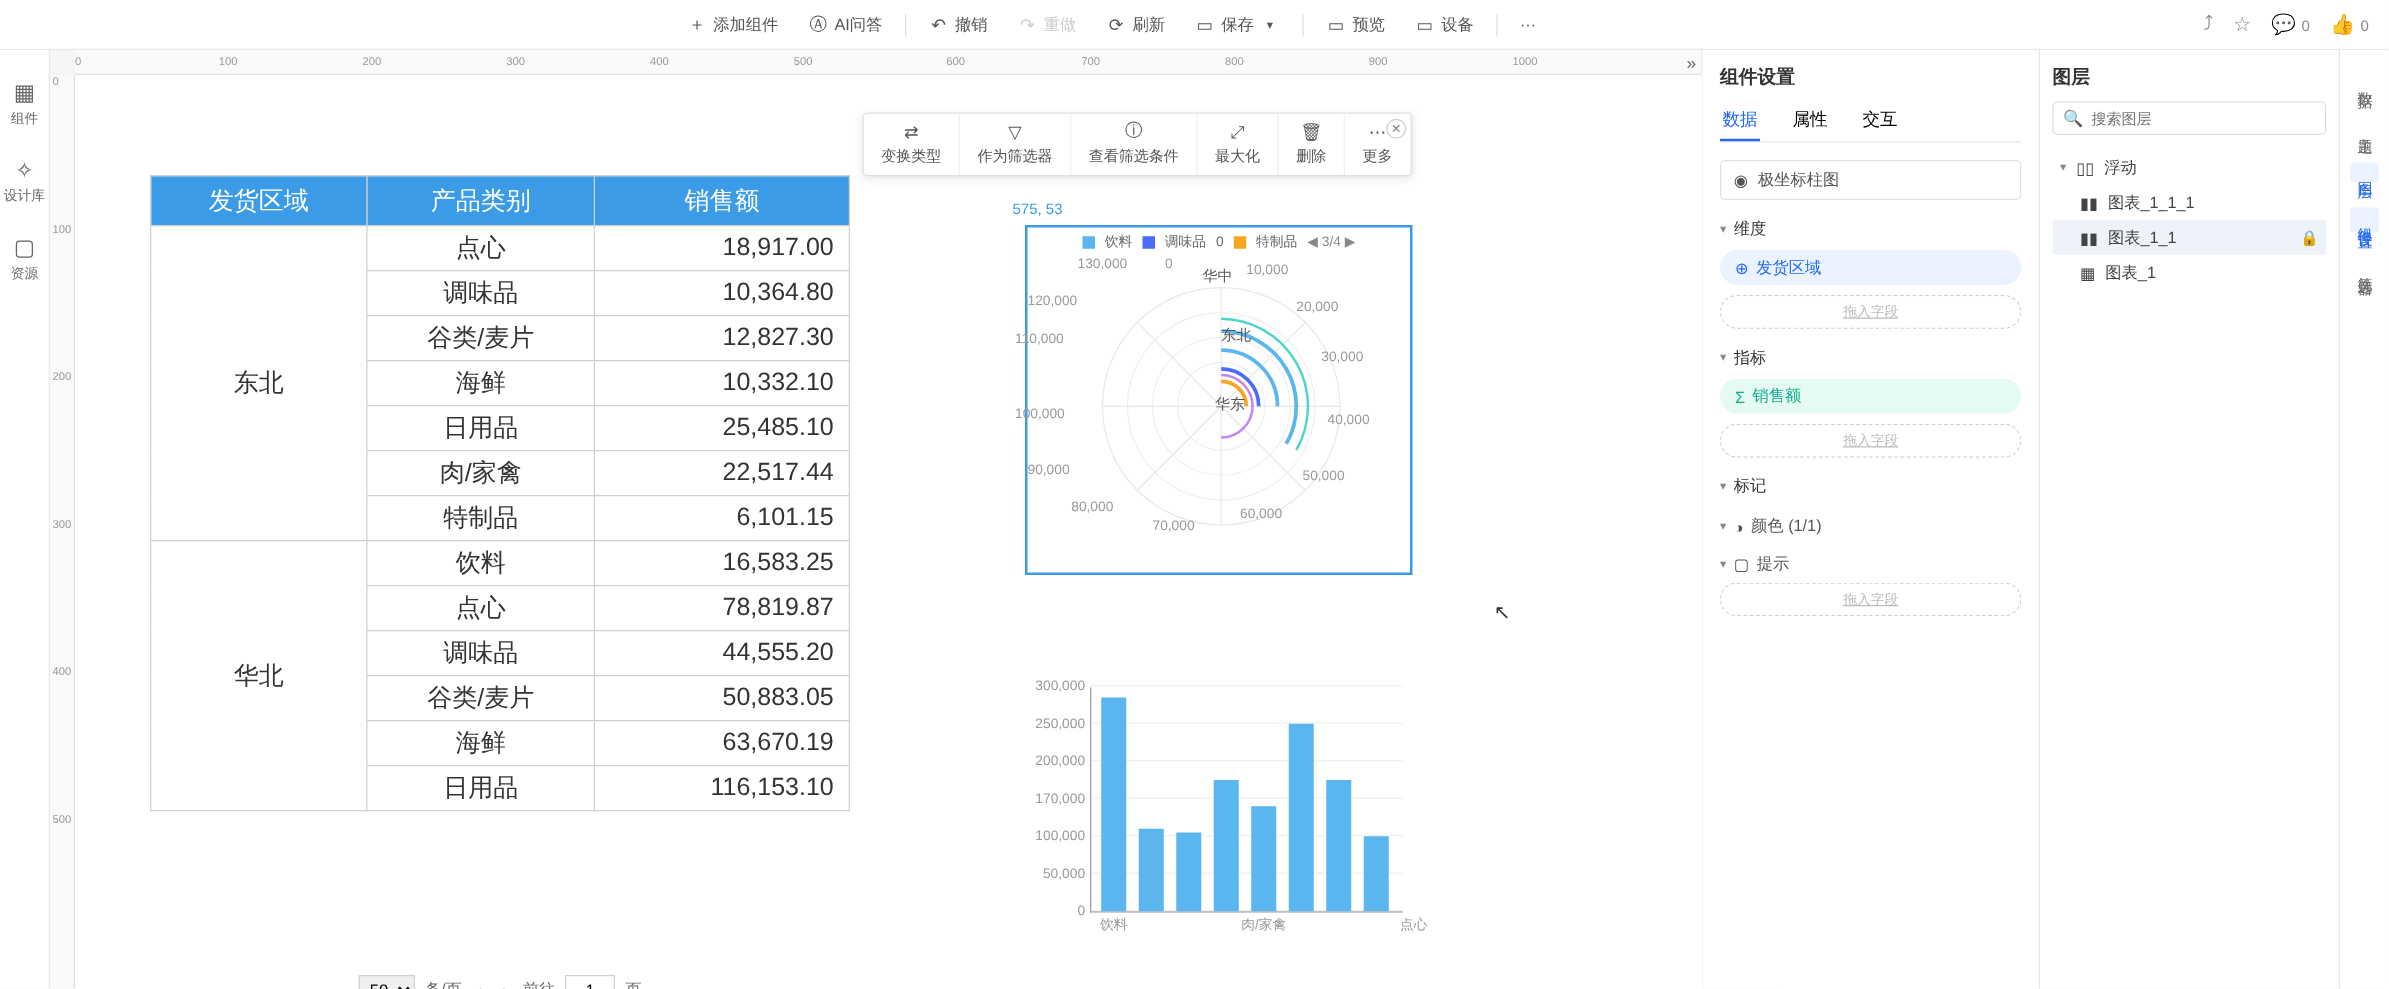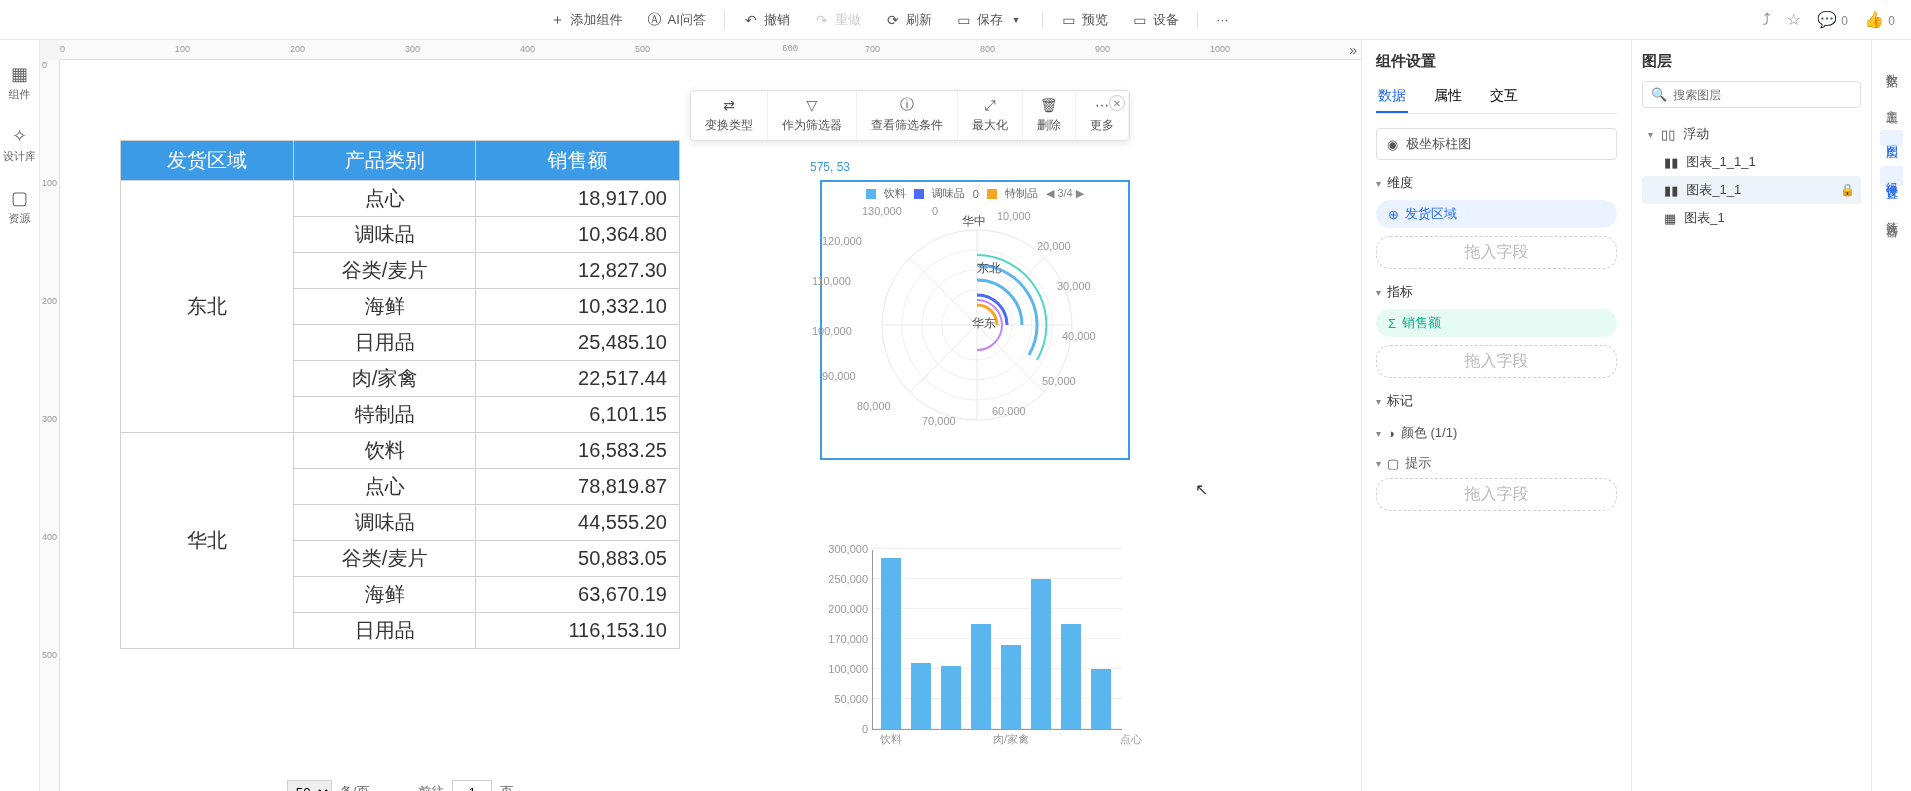--- a/index.html
+++ b/index.html
@@ -80,21 +80,21 @@
 .panel-settings { width: 270px; border-left: 1px solid #e8e8e8; display: flex; flex-direction: column; padding: 12px 14px; overflow-y: auto; }
 .panel-title { font-size: 15px; font-weight: 600; color: #333; margin-bottom: 10px; }
 .tabs { display: flex; gap: 24px; border-bottom: 1px solid #e8e8e8; margin-bottom: 14px; }
 .tab { padding: 6px 2px; cursor: pointer; color: #000000; font-size: 14px; }
 .tab.active { color: #2468f2; border-bottom: 2px solid #2468f2; }
 .chart-type-box { border: 1px solid #e0e0e0; border-radius: 4px; padding: 6px 10px; display: flex; align-items: center; gap: 8px; color: #555; margin-bottom: 14px; }
 .section-head { display: flex; align-items: center; gap: 6px; font-size: 13px; color: #333; margin-bottom: 8px; cursor: pointer; }
 .chevron { font-size: 10px; color: #888; }
 .field-pill { background: #eaf3ff; color: #2468f2; border-radius: 14px; padding: 5px 12px; display: flex; align-items: center; gap: 6px; font-size: 13px; margin-bottom: 8px; }
 .field-pill.green { background: #e6faf4; color: #0fae8a; }
-.field-drop { border: 1px dashed #d0d0d0; border-radius: 14px; padding: 5px 12px; text-align: center; color: #bbb; font-size: 16px; margin-bottom: 14px; }
+.field-drop { border: 1px dashed #d0d0d0; border-radius: 14px; padding: 5px 12px; text-align: center; color: #bbb; font-size: 11px; margin-bottom: 14px; text-decoration: underline; }
 .sub-head { display: flex; align-items: center; gap: 6px; font-size: 13px; color: #555; margin: 6px 0; }
 
 
 .panel-layers { width: 240px; border-left: 1px solid #e8e8e8; padding: 12px 10px; }
 .layer-search { border: 1px solid #e0e0e0; border-radius: 4px; padding: 5px 8px; display: flex; align-items: center; gap: 6px; color: #aaa; margin-bottom: 12px; }
 .layer-search input { border: none; outline: none; flex: 1; font-size: 12px; }
 .layer-item { display: flex; align-items: center; gap: 8px; padding: 5px 6px; cursor: pointer; font-size: 13px; color: #444; border-radius: 3px; }
 .layer-item.selected { background: #eef3fa; }
 .layer-item .lock { margin-left: auto; color: #999; font-size: 12px; }
 .layer-indent-1 { padding-left: 22px; }
@@ -176,21 +176,21 @@
 
   <div class="canvas-wrap">
     <div class="ruler-h" id="ruler-h">
       <span class="ruler-arrow">»</span>
     <span class="ruler-h-mark" style="left: 0px;">0</span>
         <span class="ruler-h-mark" style="left: 115px;">100</span>
         <span class="ruler-h-mark" style="left: 230px;">200</span>
         <span class="ruler-h-mark" style="left: 345px;">300</span>
         <span class="ruler-h-mark" style="left: 460px;">400</span>
         <span class="ruler-h-mark" style="left: 575px;">500</span>
-        <span class="ruler-h-mark" style="left: 722px; font-family: Liberation Mono, monospace;">600</span>
+        <span class="ruler-h-mark" style="left: 697px;">600</span>
         <span class="ruler-h-mark" style="left: 805px;">700</span>
         <span class="ruler-h-mark" style="left: 920px;">800</span>
         <span class="ruler-h-mark" style="left: 1035px;">900</span>
         <span class="ruler-h-mark" style="left: 1150px;">1000</span>
       </div>
     <div class="ruler-v" id="ruler-v">
         <span class="ruler-v-mark" style="top: 0px;">0</span>
         <span class="ruler-v-mark" style="top: 118px;">100</span>
         <span class="ruler-v-mark" style="top: 236px;">200</span>
         <span class="ruler-v-mark" style="top: 354px;">300</span>
@@ -335,21 +335,21 @@
               <path d="M 0 -25 A 25 25 0 0 1 0 25" fill="none" stroke="#c584f5" stroke-width="2"></path>
               <path d="M 0 -60 A 60 60 0 0 1 52 30" fill="none" stroke="#5bb5ef" stroke-width="3"></path>
               <path d="M 0 -70 A 70 70 0 0 1 60 35" fill="none" stroke="#4fd6c8" stroke-width="2"></path>
             </g>
           </svg>
           <span class="polar-label" style="left:140px;top:8px">华中</span>
           <span class="polar-label" style="left:155px;top:55px">东北</span>
           <span class="polar-label" style="left:150px;top:110px">华东</span>
           <span class="polar-tick" style="left:40px;top:0">130,000</span>
           <span class="polar-tick" style="left:0px;top:30px">120,000</span>
-          <span class="polar-tick" style="left:-10px;top:70px">110,000</span>
+          <span class="polar-tick" style="left:-10px;top:60px">110,000</span>
           <span class="polar-tick" style="left:-10px;top:120px">100,000</span>
           <span class="polar-tick" style="left:0px;top:165px">90,000</span>
           <span class="polar-tick" style="left:35px;top:195px">80,000</span>
           <span class="polar-tick" style="left:100px;top:210px">70,000</span>
           <span class="polar-tick" style="left:170px;top:200px">60,000</span>
           <span class="polar-tick" style="left:220px;top:170px">50,000</span>
           <span class="polar-tick" style="left:240px;top:125px">40,000</span>
           <span class="polar-tick" style="left:235px;top:75px">30,000</span>
           <span class="polar-tick" style="left:215px;top:35px">20,000</span>
           <span class="polar-tick" style="left:175px;top:5px">10,000</span>

